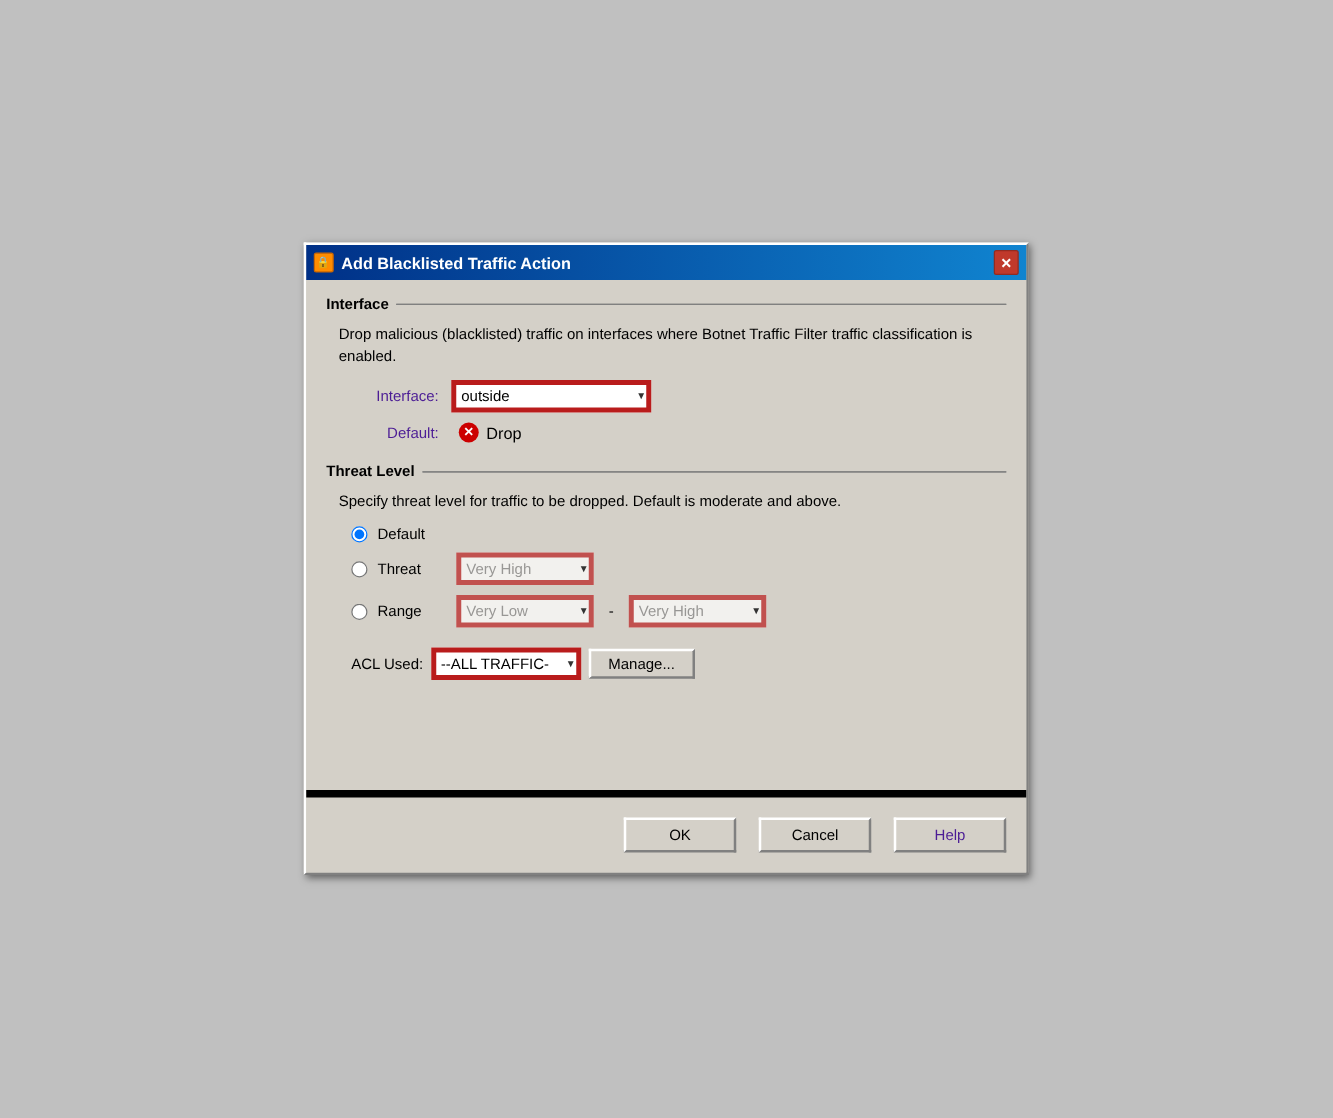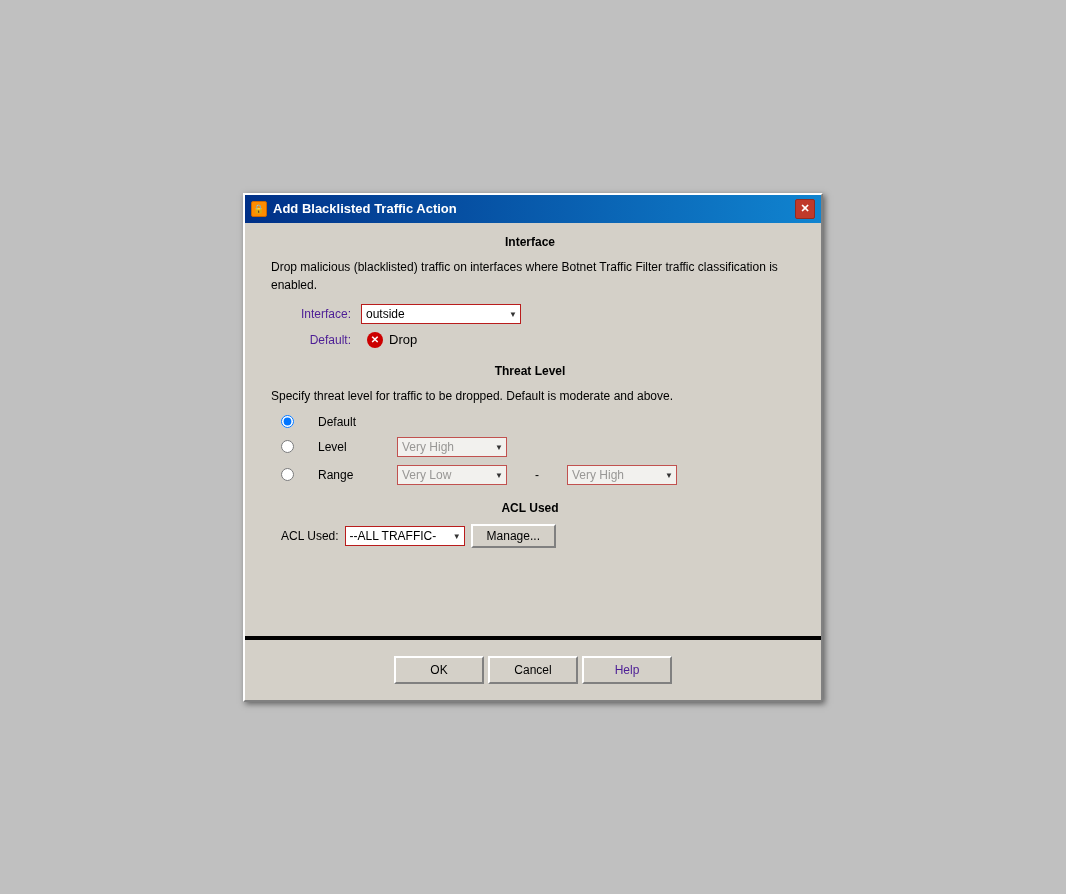--- a/index.html
+++ b/index.html
@@ -79,21 +79,20 @@
     }
 
     .section {
       margin-bottom: 16px;
     }
 
     .section-header {
       display: flex;
       align-items: center;
       margin-bottom: 8px;
-      flex-direction: column;
     }
 
     .section-title {
       font-size: 12px;
       font-weight: bold;
       color: #000;
       white-space: nowrap;
       padding-right: 6px;
     }
 
@@ -122,21 +121,21 @@
     .form-label {
       width: 80px;
       font-size: 12px;
       color: #4c1d95;
       text-align: right;
       padding-right: 10px;
     }
 
     select {
       background: white;
-      border: 1px solid #b91c1c;
+      border: 4px solid #b91c1c;
       padding: 2px 4px;
       font-size: 12px;
       cursor: pointer;
       appearance: none;
       -webkit-appearance: none;
       position: relative;
     }
 
     .select-wrapper {
       position: relative;
@@ -182,21 +181,21 @@
     }
 
     .radio-group {
       margin-left: 20px;
     }
 
     .radio-row {
       display: flex;
       align-items: center;
       margin-bottom: 8px;
-      gap: 24px;
+      gap: 8px;
     }
 
     .radio-row input[type="radio"] {
       margin: 0;
       cursor: pointer;
     }
 
     .radio-label {
       font-size: 12px;
       color: #000;
@@ -235,23 +234,23 @@
       padding: 3px 14px;
       font-size: 12px;
       cursor: pointer;
       color: #000;
     }
 
     .dialog-footer {
       background: #d4d0c8;
       padding: 16px;
       display: flex;
-      justify-content: center;
-      gap: 4px;
-      border-top: 4px solid #000000;
+      justify-content: flex-end;
+      gap: 18px;
+      border-top: 6px solid #000000;
     }
 
     .footer-btn {
       background: #d4d0c8;
       border: 2px solid;
       border-color: #ffffff #808080 #808080 #ffffff;
       padding: 5px 0;
       width: 90px;
       font-size: 12px;
       cursor: pointer;
@@ -316,21 +315,21 @@
       <div class="section-desc">Specify threat level for traffic to be dropped. Default is moderate and above.</div>
       <div class="radio-group">
 
         <div class="radio-row">
           <input type="radio" name="threat" id="threat-default" checked="" style="">
           <label for="threat-default" class="radio-label">Default</label>
         </div>
 
         <div class="radio-row">
           <input type="radio" name="threat" id="threat-value" style="">
-          <label for="threat-value" class="radio-label">Level</label>
+          <label for="threat-value" class="radio-label">Threat</label>
           <div class="select-wrapper">
             <select class="value-select" disabled="">
               <option>Very Low</option>
               <option>Low</option>
               <option>Moderate</option>
               <option>High</option>
               <option selected="">Very High</option>
             </select>
             <span class="select-arrow">▼</span>
           </div>
@@ -358,24 +357,20 @@
               <option>High</option>
               <option selected="">Very High</option>
             </select>
             <span class="select-arrow">▼</span>
           </div>
         </div>
       </div>
     </div>
 
     <div class="section">
-      <div class="section-header">
-        <span class="section-title">ACL Used</span>
-        <div class="section-line"></div>
-      </div>
       <div class="acl-row">
         <span class="acl-label">ACL Used:</span>
         <div class="select-wrapper">
           <select class="acl-select">
             <option selected="">--ALL TRAFFIC-</option>
             <option>acl-1</option>
             <option>acl-2</option>
           </select>
           <span class="select-arrow">▼</span>
         </div>

